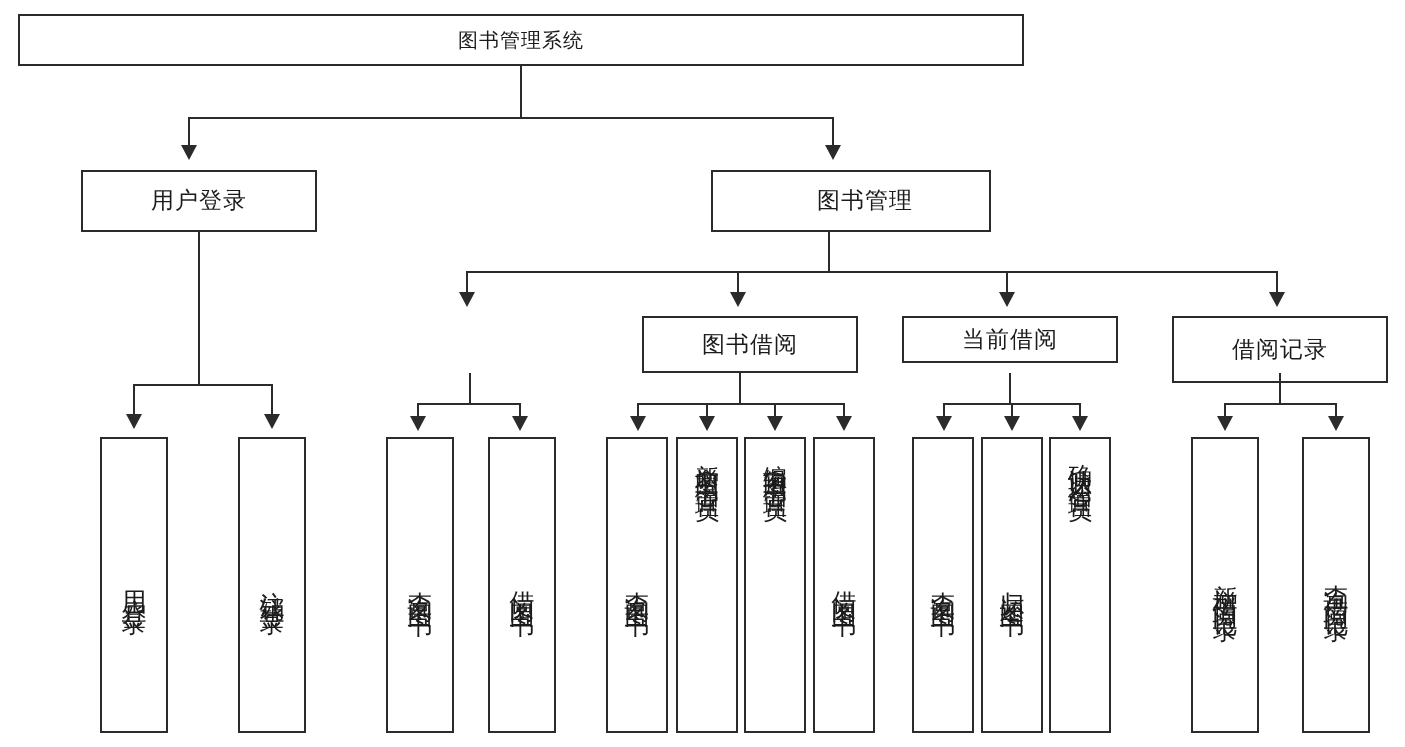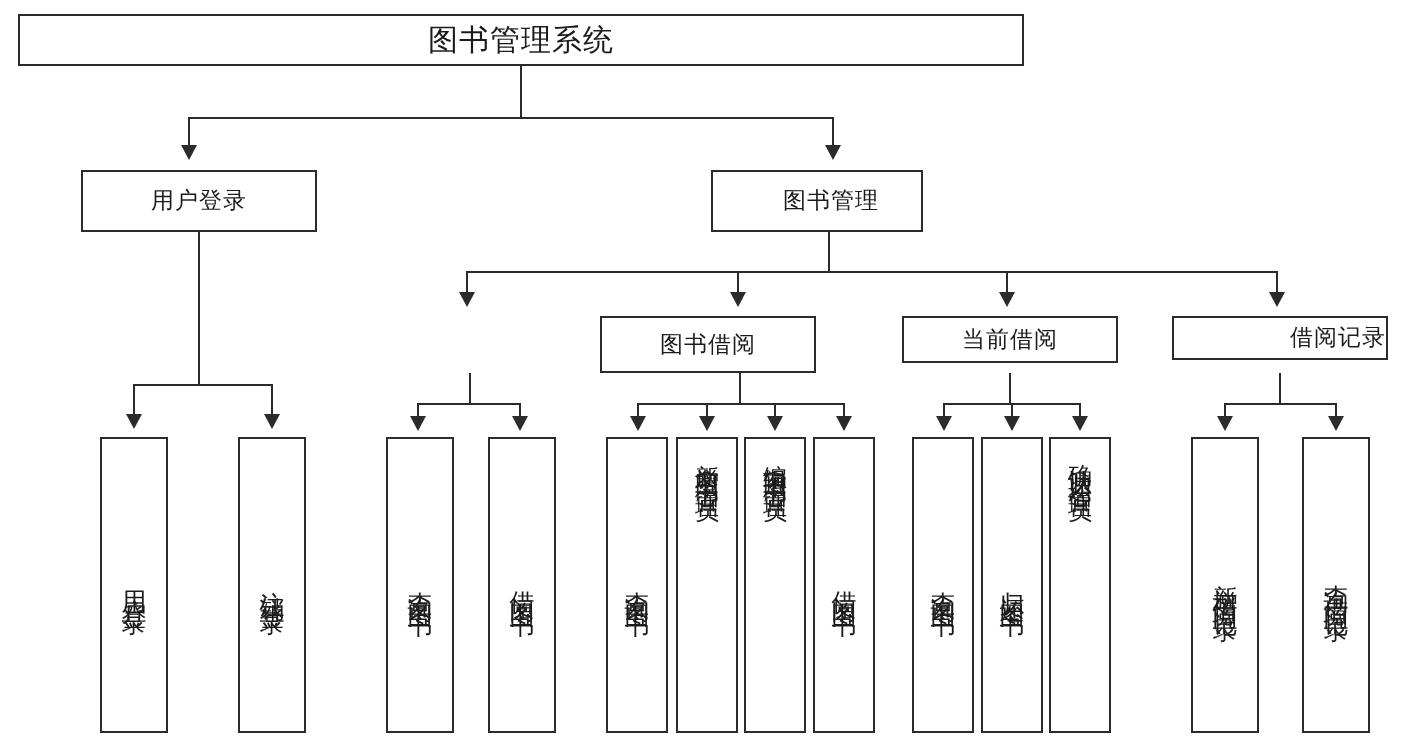--- a/index.html
+++ b/index.html
@@ -28,21 +28,21 @@
     display:block;
     text-align:center;
     line-height:1.12;
     white-space:pre;
   }
   
   .h-node .lbl{
     font-size:23px;
     letter-spacing:1px;
   }
-  .h-node.root .lbl{font-size:30px;}
+  .h-node.root .lbl{font-size:20px;}
   
   .v-node{
     align-items:center;
     justify-content:center;
     padding:4px 0;
   }
   .v-node .lbl{
     writing-mode:vertical-rl;
     text-orientation:upright;
     font-size:25px;
@@ -98,21 +98,21 @@
   <div class="ln v" style="left:188px;top:117px;width:2px;height:30px;"></div>
   <div class="arrow" style="left:181px;top:145px;"></div>
 
   <div class="ln v" style="left:832px;top:117px;width:2px;height:30px;"></div>
   <div class="arrow" style="left:825px;top:145px;"></div>
 
   <div class="node h-node" style="left:81px;top:170px;width:236px;height:62px;">
     <span class="lbl">用户登录</span>
   </div>
 
-  <div class="node h-node" style="left:711px;top:170px;width:212px;height:62px;padding-left:28px;">
+  <div class="node h-node" style="left:711px;top:170px;width:280px;height:62px;padding-left:28px;">
     <span class="lbl">图书管理</span>
   </div>
 
   <div class="ln v" style="left:198px;top:232px;width:2px;height:153px;"></div>
   <div class="ln h" style="left:133px;top:384px;width:140px;height:2px;"></div>
   <div class="ln v" style="left:133px;top:384px;width:2px;height:32px;"></div>
   <div class="arrow" style="left:126px;top:414px;"></div>
   <div class="ln v" style="left:271px;top:384px;width:2px;height:32px;"></div>
   <div class="arrow" style="left:264px;top:414px;"></div>
 
@@ -124,27 +124,27 @@
 
   <div class="ln v" style="left:737px;top:271px;width:2px;height:23px;"></div>
   <div class="arrow" style="left:730px;top:292px;"></div>
 
   <div class="ln v" style="left:1006px;top:271px;width:2px;height:23px;"></div>
   <div class="arrow" style="left:999px;top:292px;"></div>
 
   <div class="ln v" style="left:1276px;top:271px;width:2px;height:23px;"></div>
   <div class="arrow" style="left:1269px;top:292px;"></div>
 
-  <div class="node h-node" style="left:600px;top:316px;width:216px;height:57px;">
+  <div class="node h-node" style="left:642px;top:316px;width:216px;height:57px;">
     <span class="lbl">图书借阅</span>
   </div>
   <div class="node h-node" style="left:902px;top:316px;width:216px;height:47px;">
     <span class="lbl">当前借阅</span>
   </div>
-  <div class="node h-node" style="left:1172px;top:316px;width:216px;height:44px;justify-content:flex-end;">
+  <div class="node h-node" style="left:1172px;top:316px;width:216px;height:67px;">
     <span class="lbl">借阅记录</span>
   </div>
 
   <div class="ln v" style="left:469px;top:373px;width:2px;height:31px;"></div>
   <div class="ln h" style="left:417px;top:403px;width:104px;height:2px;"></div>
   <div class="ln v" style="left:417px;top:403px;width:2px;height:15px;"></div>
   <div class="arrow" style="left:410px;top:416px;"></div>
   <div class="ln v" style="left:519px;top:403px;width:2px;height:15px;"></div>
   <div class="arrow" style="left:512px;top:416px;"></div>
 

